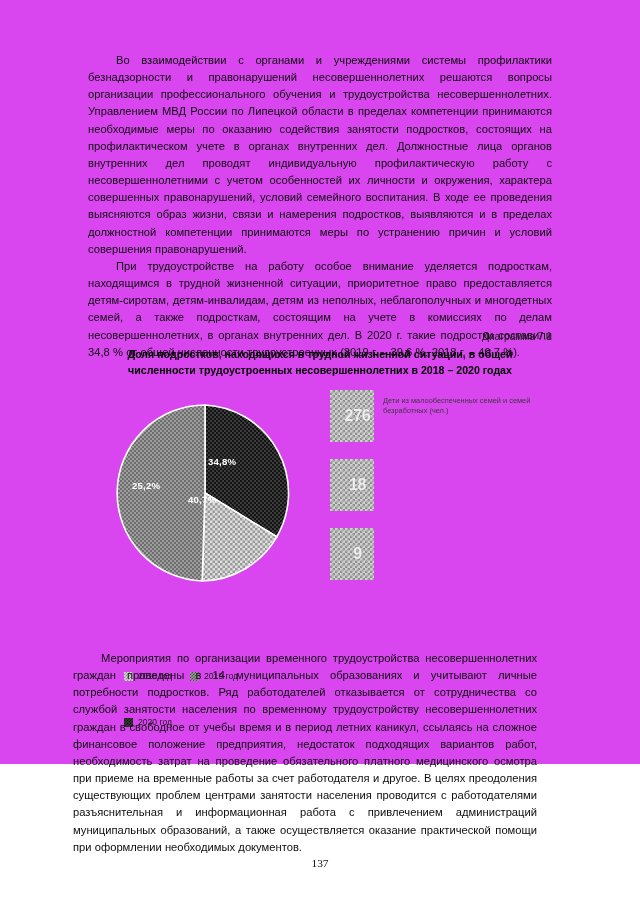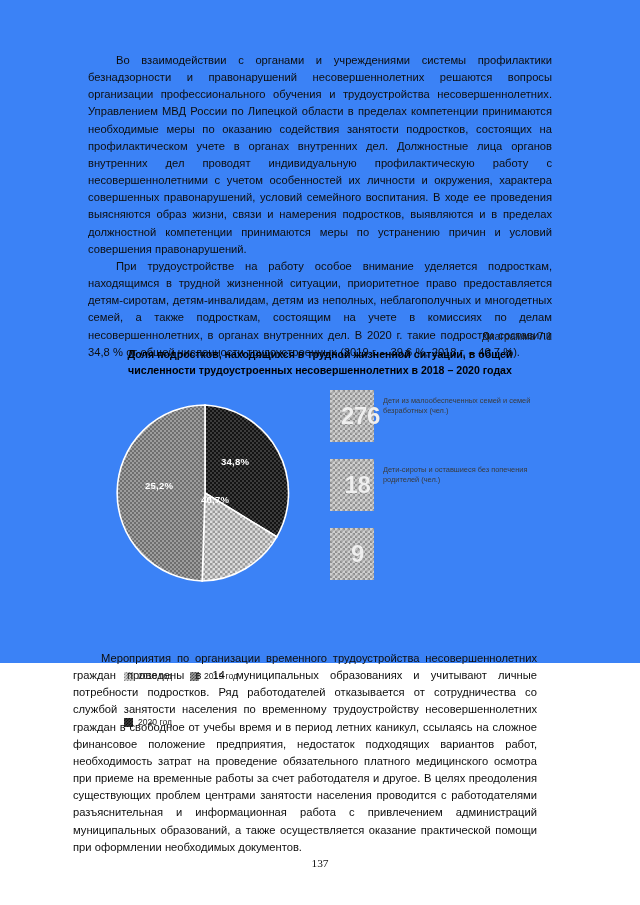--- a/index.html
+++ b/index.html
@@ -13,22 +13,22 @@
     position: relative;
     font-family: "Liberation Sans", sans-serif;
     color: #000000;
     overflow: hidden;
   }
 
   .page {
     position: absolute;
     left: 0; top: 0;
     width: 640px;
-    height: 663px;
-    background: #3b82f6;
+    height: 764px;
+    background: #d946ef;
   }
 
   .content {
     position: absolute;
     left: 88px;
     top: 52px;
     width: 464px;
   }
 
   p.body-text {
@@ -84,21 +84,20 @@
     height: 190px;
   }
   .pie-svg { display:block; }
 
   .pie-label {
     position: absolute;
     font-size: 9.6px;
     font-weight: bold;
     color: #ffffff;
     letter-spacing: 0.2px;
-    padding-left: 13px;
   }
   .pie-label.l1 { left: 98px;  top: 58px; }   
   .pie-label.l2 { left: 78px;  top: 96px; }  
   .pie-label.l3 { left: 22px;  top: 82px; }   
 
   
   .legend {
     position: absolute;
     left: 36px;
     top: 245px;
@@ -172,21 +171,21 @@
     background-size: 5px 5px;
     background-position: 0 0, 2.5px 2.5px;
     margin-right: 9px;
   }
   .callout-num {
     position: absolute;
     left: 0; right: 0;
     top: 50%;
     transform: translateY(-50%);
     text-align: center;
-    font-size: 24px;
+    font-size: 16px;
     font-weight: bold;
     color: #efefef;
     text-shadow: 0 0 1px rgba(90,90,90,0.55);
     letter-spacing: -0.3px;
     padding-left: 11px;
   }
   .callout-text {
     font-size: 7.4px;
     line-height: 10.4px;
     color: #3a3a3a;
@@ -286,21 +285,20 @@
           <div class="callout-box">
             <span class="callout-num">276</span>
           </div>
           <div class="callout-text">Дети из малообеспеченных семей и семей безработных (чел.)</div>
         </div>
 
         <div class="callout">
           <div class="callout-box">
             <span class="callout-num">18</span>
           </div>
-          <div class="callout-text">Дети-сироты и оставшиеся без попечения родителей (чел.)</div>
         </div>
 
         <div class="callout">
           <div class="callout-box">
             <span class="callout-num">9</span>
           </div>
         </div>
 
       </div>
 

